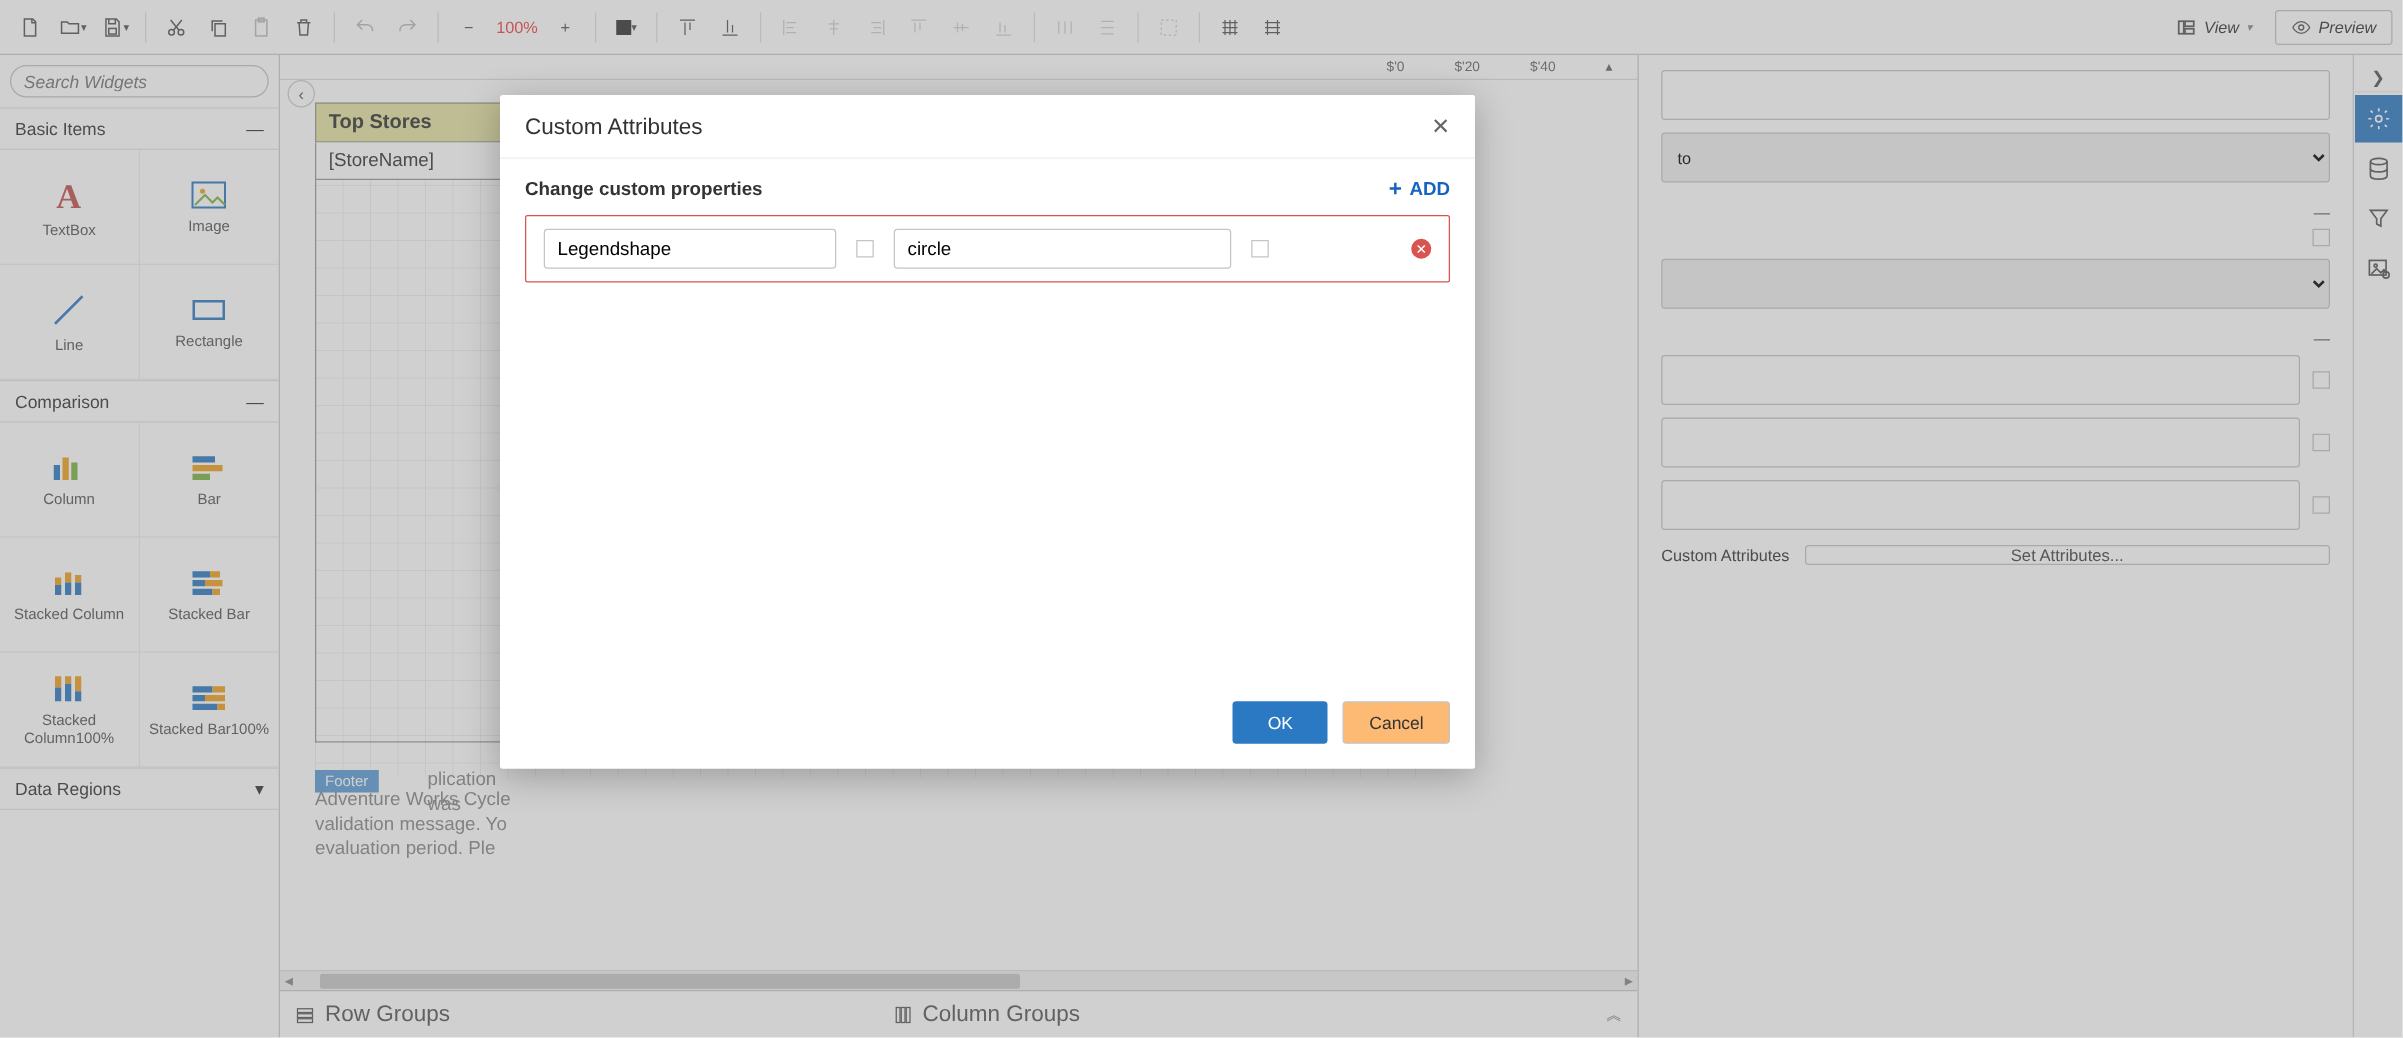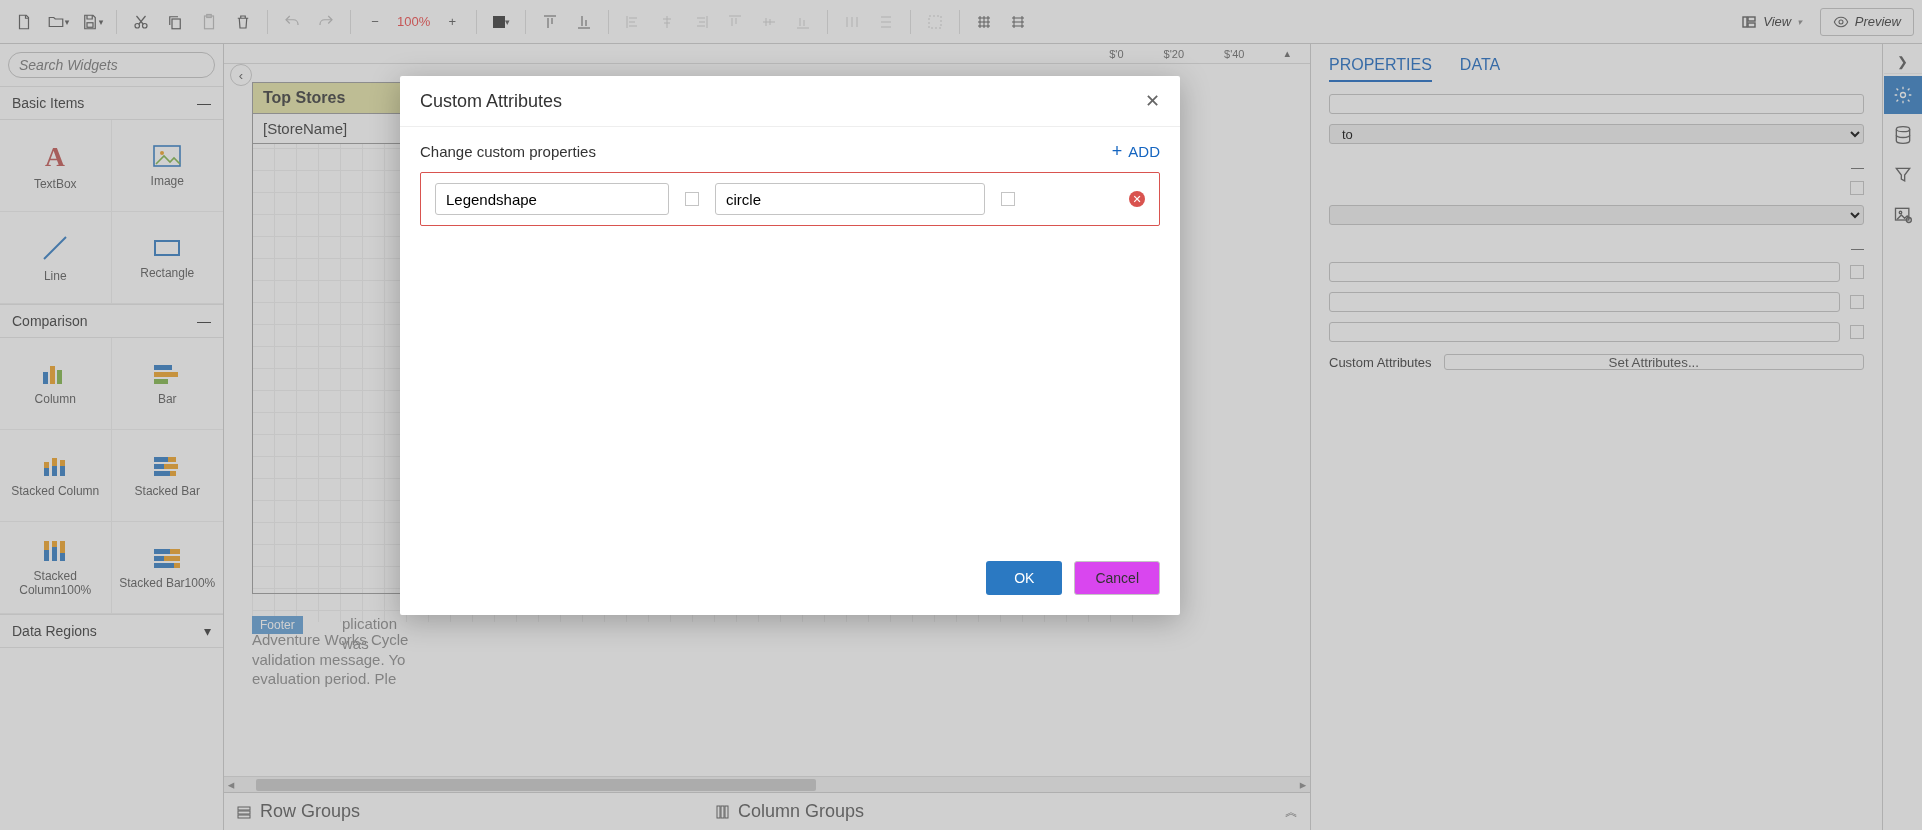--- a/index.html
+++ b/index.html
@@ -37,48 +37,48 @@
 
 .bottom-bar { height: 38px; border-top: 1px solid #ccc; display: flex; align-items: center; padding: 0 12px; gap: 14px; background: #fff; }
 .bb-group { display: flex; align-items: center; gap: 8px; color: #555; font-size: 18px; }
 .bb-right { margin-left: auto; color: #888; }
 
 .right-panel { width: 572px; border-left: 1px solid #ccc; display: flex; flex-direction: column; background: #fff; position: relative; }
 .tabs { display: flex; gap: 28px; padding: 12px 18px 0 18px; font-size: 16px; color: #1565c0; }
 .tabs span.active { border-bottom: 2px solid #1565c0; padding-bottom: 6px; }
 .prop-body { flex: 1; overflow: auto; padding: 12px 18px; }
 .prop-row { display: flex; align-items: center; gap: 10px; margin-bottom: 10px; }
-.prop-row input[type=text], .prop-row select { flex: 1; height: 20px; border: 1px solid #c4c4c4; border-radius: 3px; padding: 0 8px; font-size: 13px; }
+.prop-row input[type=text], .prop-row select { flex: 1; height: 40px; border: 1px solid #c4c4c4; border-radius: 3px; padding: 0 8px; font-size: 13px; }
 .prop-section { display: flex; align-items: center; justify-content: flex-end; padding: 6px 0; color: #555; }
 .set-attr-row { display: flex; align-items: center; gap: 12px; margin-top: 12px; }
 .set-attr-row button { flex: 1; height: 16px; border: 1px solid #c4c4c4; background: #fff; border-radius: 3px; color: #444; cursor: pointer; }
 
 .rail { width: 40px; border-left: 1px solid #ccc; display: flex; flex-direction: column; align-items: center; padding-top: 6px; gap: 2px; background: #fff; }
 .rail-btn { width: 38px; height: 38px; display: flex; align-items: center; justify-content: center; color: #555; }
 .rail-btn.active { background: #2b79c2; color: #fff; }
 .rail-arrow { width: 38px; height: 24px; display: flex; align-items: center; justify-content: center; color: #555; border-bottom: 1px solid #eee; }
 
 .overlay { position: absolute; inset: 0; background: rgba(120,120,120,0.35); z-index: 100; }
 .dialog { position: absolute; left: 400px; top: 76px; width: 780px; background: #fff; border-radius: 2px; box-shadow: 0 6px 30px rgba(0,0,0,0.25); z-index: 101; display: flex; flex-direction: column; }
 .dlg-head { display: flex; align-items: center; justify-content: space-between; padding: 14px 20px; border-bottom: 1px solid #eee; }
 .dlg-head h2 { font-size: 18px; font-weight: 500; color: #333; }
 .dlg-close { font-size: 18px; color: #666; cursor: pointer; }
 .dlg-body { padding: 14px 20px 30px 20px; min-height: 420px; }
 .dlg-subhead { display: flex; align-items: center; justify-content: space-between; margin-bottom: 10px; }
-.dlg-subhead span { font-size: 15px; font-weight: 400; }
+.dlg-subhead span { font-size: 15px; font-weight: 700; }
 .add-btn { color: #1565c0; font-weight: 700; font-size: 14px; display: flex; align-items: center; gap: 6px; cursor: pointer; }
 .attr-row { border: 1px solid #d9534f; border-radius: 2px; padding: 10px 14px; display: flex; align-items: center; gap: 16px; }
 .attr-row input[type=text] { height: 32px; border: 1px solid #c4c4c4; border-radius: 3px; padding: 0 10px; font-size: 15px; }
 .attr-row input.key { width: 234px; }
 .attr-row input.val { width: 270px; }
 .chk { width: 14px; height: 14px; border: 1px solid #c4c4c4; }
 .del-icon { width: 16px; height: 16px; border-radius: 8px; background: #d9534f; color: #fff; font-size: 11px; display: flex; align-items: center; justify-content: center; cursor: pointer; margin-left: auto; }
 .dlg-foot { display: flex; justify-content: flex-end; gap: 12px; padding: 14px 20px 20px 20px; }
 .btn-primary { background: #2b79c2; color: #fff; border: none; border-radius: 3px; padding: 8px 28px; font-size: 14px; cursor: pointer; }
-.btn-default { background: #d946ef; color: #333; border: 1px solid #c4c4c4; border-radius: 3px; padding: 8px 20px; font-size: 14px; cursor: pointer; }
+.btn-default { background: #fdba74; color: #333; border: 1px solid #c4c4c4; border-radius: 3px; padding: 8px 20px; font-size: 14px; cursor: pointer; }
 
 svg { display: block; }
 </style>
 </head>
 <body>
 
 <div class="toolbar">
   <div class="tb-btn">
       <svg width="18" height="18" viewBox="0 0 24 24" fill="none" stroke="#555" stroke-width="1.6">
         <path d="M6 3h9l3 3v15H6z"></path>
@@ -396,24 +396,20 @@
             <rect x="7" y="2" width="3" height="12"></rect>
             <rect x="11" y="2" width="3" height="12"></rect>
           </svg>
         <span>Column Groups</span>
       </div>
       <div class="bb-right">︽</div>
     </div>
   </div>
 
   <div class="right-panel">
-    <div class="tabs">
-      <span class="active">PROPERTIES</span>
-      <span>DATA</span>
-    </div>
     <div class="prop-body">
       <div class="prop-row">
           <input type="text" style="">
         </div>
       <div class="prop-row">
         <select><option>to</option></select>
       </div>
       <div class="prop-section">—</div>
       <div class="prop-row" style="justify-content:flex-end;">
           <div class="chk"></div>

